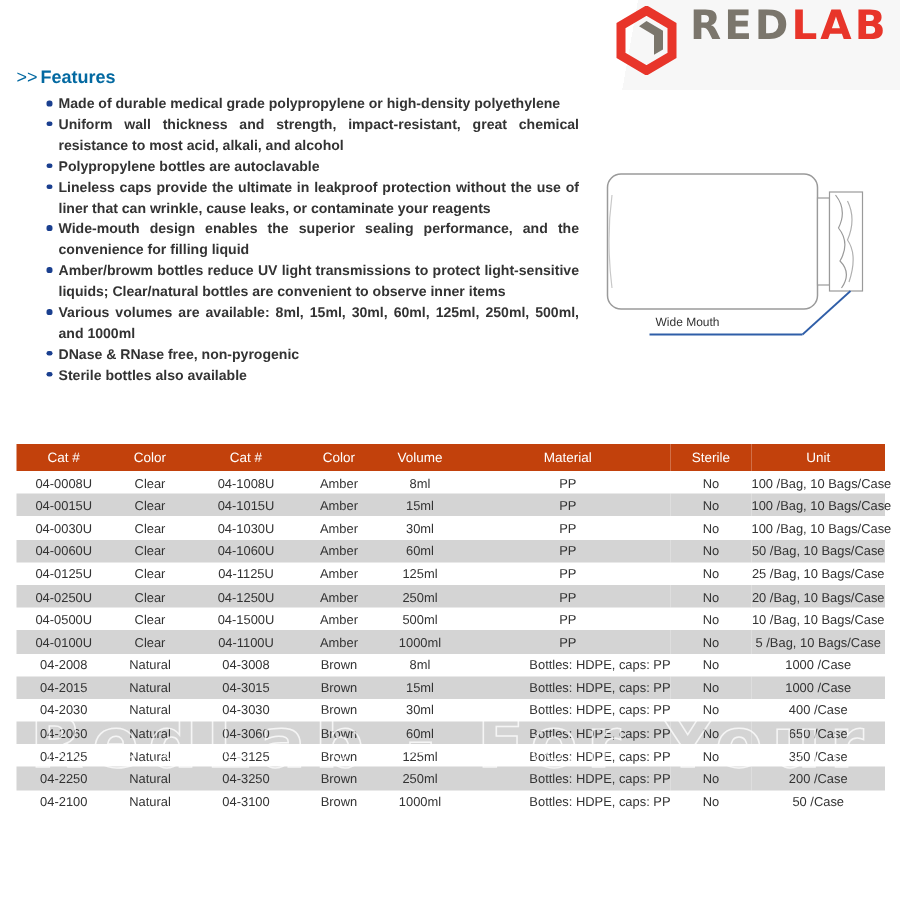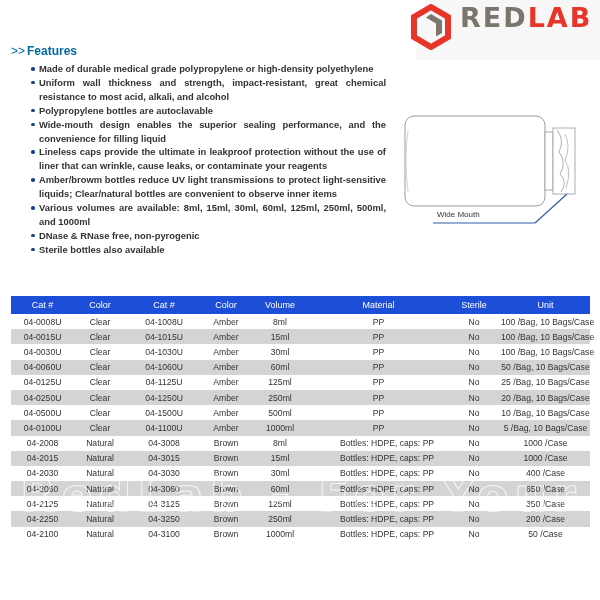--- a/index.html
+++ b/index.html
@@ -38,26 +38,26 @@
     .wide-mouth-label {
       position: absolute; left: 437px; top: 210px; font-size: 8px; color: #333; text-align: right;
     }
 
     table.products {
       position: absolute; left: 11px; top: 296px; width: 579px;
       border-collapse: collapse; font-size: 8.6px; color: #333;
       table-layout: fixed;
     }
     table.products th {
-      background: #1d4ed8; color: #ffffff; font-weight: normal;
+      background: #c2410c; color: #ffffff; font-weight: normal;
       height: 18px; font-size: 9px; 
     }
     table.products td { height: 15.2px; text-align: center; white-space: nowrap; }
     table.products tr.row:nth-child(even) td { background: #d4d4d4; }
-    table.products td.mat-hdpe { text-align: left; padding-left: 30px; }
+    table.products td.mat-hdpe { text-align: right; padding-left: 30px; }
 
     .watermark {
       position: absolute; left: 20px; top: 468px; width: 570px;
       font-size: 46px; font-weight: bold; color: rgba(255,255,255,0);
       -webkit-text-stroke: 1px rgba(255,255,255,0.85);
       letter-spacing: 6px; white-space: nowrap; pointer-events: none; opacity: 0.9;
       font-family: "DejaVu Sans", sans-serif;
     }
   </style>
 </head>
@@ -73,22 +73,22 @@
 </div>
 
 <div class="features-title">
   <span class="arrows">&gt;&gt;</span><span>Features</span>
 </div>
 
 <ul class="features-list">
   <li>Made of durable medical grade polypropylene or high-density polyethylene</li>
   <li>Uniform wall thickness and strength, impact-resistant, great chemical resistance to most acid, alkali, and alcohol</li>
   <li>Polypropylene bottles are autoclavable</li>
+  <li>Lineless caps provide the ultimate in leakproof protection without the use of liner that can wrinkle, cause leaks, or contaminate your reagents</li>
   <li>Wide-mouth design enables the superior sealing performance, and the convenience for filling liquid</li>
-  <li>Lineless caps provide the ultimate in leakproof protection without the use of liner that can wrinkle, cause leaks, or contaminate your reagents</li>
   <li>Amber/browm bottles reduce UV light transmissions to protect light-sensitive liquids; Clear/natural bottles are convenient to observe inner items</li>
   <li>Various volumes are available: 8ml, 15ml, 30ml, 60ml, 125ml, 250ml, 500ml, and 1000ml</li>
   <li>DNase &amp; RNase free, non-pyrogenic</li>
   <li>Sterile bottles also available</li>
 </ul>
 
 <div class="bottle-wrap">
   <svg width="200" height="120" viewBox="0 0 200 120">
     <rect x="10" y="6" width="140" height="90" rx="9" ry="9" fill="#fff" stroke="#9a9a9a" stroke-width="1"></rect>
     <path d="M13 20 Q9 50 13 82" fill="none" stroke="#c8c8c8" stroke-width="0.8"></path>

